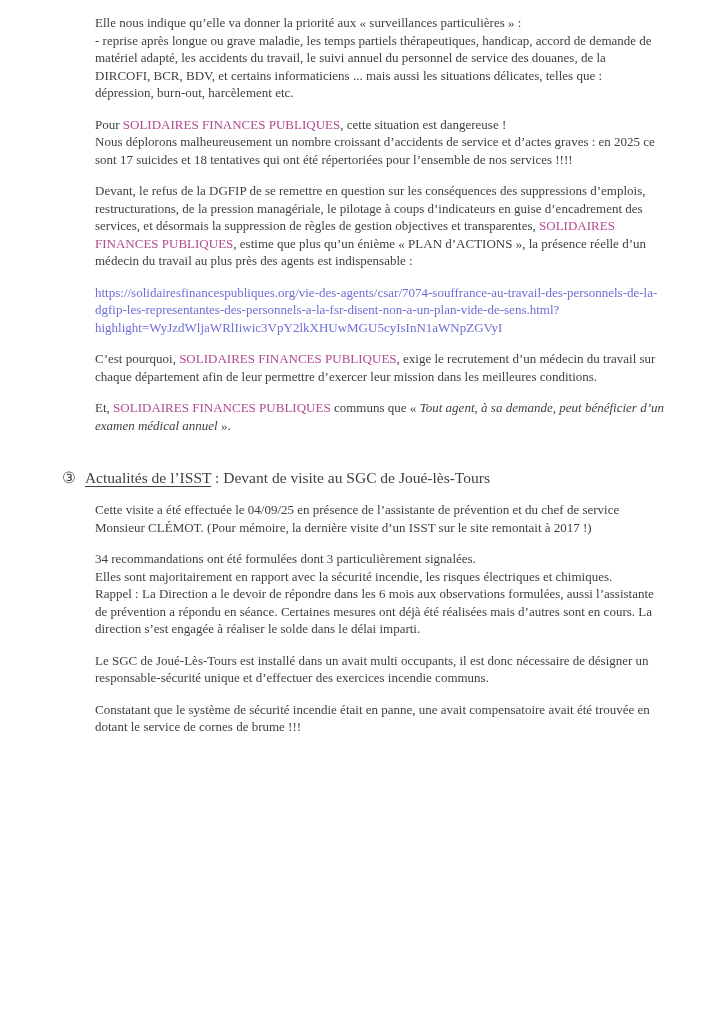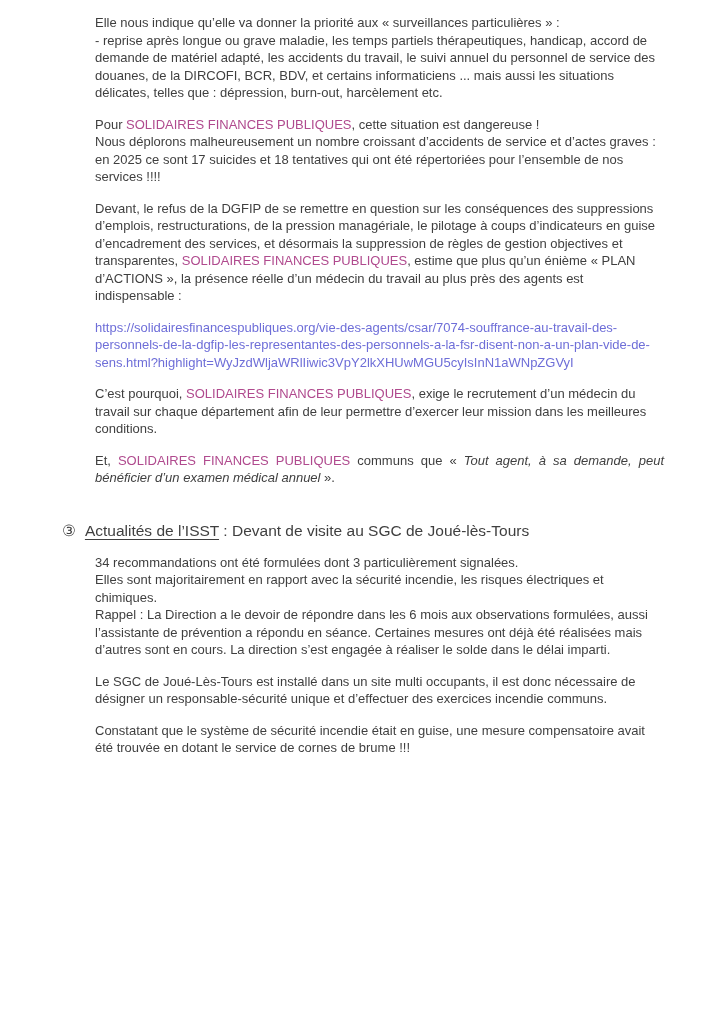--- a/index.html
+++ b/index.html
@@ -3,21 +3,21 @@
 <meta charset="utf-8">
 <style>
   html, body { margin: 0; padding: 0; background: #ffffff; }
   .page {
     position: relative;
     width: 724px;
     height: 1024px;
     background: #ffffff;
     box-sizing: border-box;
     padding: 14px 60px 0 95px;
-    font-family: Liberation Sans, sans-serif;
+    font-family: Liberation Serif, serif;
     font-size: 13px;
     line-height: 17.5px;
     color: var(--text, #3f3f3f);
     overflow: hidden;
   }
   .para { margin: 0 0 14px 0; }
   .para.justify { text-align: justify; }
   .run-plain { color: inherit; }
   .run-brand { color: var(--brand, #b04a8e); }
   .run-italic { font-style: italic; }
@@ -46,16 +46,17 @@
   <p class="para"><span class="run-plain">Pour </span><span class="run-brand">SOLIDAIRES FINANCES PUBLIQUES</span><span class="run-plain">, cette situation est dangereuse !</span><br><span class="run-plain">Nous déplorons malheureusement un nombre croissant d’accidents de service et d’actes graves : en 2025 ce sont 17 suicides et 18 tentatives qui ont été répertoriées pour l’ensemble de nos services !!!!</span></p>
   <p class="para"><span class="run-plain">Devant, le refus de la DGFIP de se remettre en question sur les conséquences des suppressions d’emplois, restructurations, de la pression managériale, le pilotage à coups d’indicateurs en guise d’encadrement des services, et désormais la suppression de règles de gestion objectives et transparentes, </span><span class="run-brand">SOLIDAIRES FINANCES PUBLIQUES</span><span class="run-plain">, estime que plus qu’un énième « PLAN d’ACTIONS », la présence réelle d’un médecin du travail au plus près des agents est indispensable :</span></p>
   <p class="para"><a href="#" class="link">https://solidairesfinancespubliques.org/vie-des-agents/csar/7074-souffrance-au-travail-des-personnels-de-la-dgfip-les-representantes-des-personnels-a-la-fsr-disent-non-a-un-plan-vide-de-sens.html?highlight=WyJzdWljaWRlIiwic3VpY2lkXHUwMGU5cyIsInN1aWNpZGVyI</a></p>
   <p class="para"><span class="run-plain">C’est pourquoi, </span><span class="run-brand">SOLIDAIRES FINANCES PUBLIQUES</span><span class="run-plain">, exige le recrutement d’un médecin du travail sur chaque département afin de leur permettre d’exercer leur mission dans les meilleures conditions.</span></p>
   <p class="para justify"><span class="run-plain">Et, </span><span class="run-brand">SOLIDAIRES FINANCES PUBLIQUES</span><span class="run-plain"> communs que « </span><span class="run-italic">Tout agent, à sa demande, peut bénéficier d’un examen médical annuel</span><span class="run-plain"> ».</span></p>
 
   <h2 class="heading">
     <span class="hnum">③</span><span class="hunder">Actualités de l’ISST</span><span> : Devant de visite au SGC de Joué-lès-Tours</span>
   </h2>
 
+  <p class="para"><span class="run-plain">Cette visite a été effectuée le 04/09/25 en présence de l’assistante de prévention et du chef de service Monsieur CLÉMOT. (Pour mémoire, la dernière visite d’un ISST sur le site remontait à 2017 !)</span></p>
   <p class="para"><span class="run-plain">34 recommandations ont été formulées dont 3 particulièrement signalées.</span><br><span class="run-plain">Elles sont majoritairement en rapport avec la sécurité incendie, les risques électriques et chimiques.</span><br><span class="run-plain">Rappel : La Direction a le devoir de répondre dans les 6 mois aux observations formulées, aussi l’assistante de prévention a répondu en séance. Certaines mesures ont déjà été réalisées mais d’autres sont en cours. La direction s’est engagée à réaliser le solde dans le délai imparti.</span></p>
-  <p class="para"><span class="run-plain">Le SGC de Joué-Lès-Tours est installé dans un site multi occupants, il est donc nécessaire de désigner un responsable-sécurité unique et d’effectuer des exercices incendie communs.</span></p>
-  <p class="para"><span class="run-plain">Constatant que le système de sécurité incendie était en guise, une mesure compensatoire avait été trouvée en dotant le service de cornes de brume !!!</span><br></p>
+  <p class="para"><span class="run-plain">Le SGC de Joué-Lès-Tours est installé dans un avait multi occupants, il est donc nécessaire de désigner un responsable-sécurité unique et d’effectuer des exercices incendie communs.</span></p>
+  <p class="para"><span class="run-plain">Constatant que le système de sécurité incendie était en panne, une avait compensatoire avait été trouvée en dotant le service de cornes de brume !!!</span><br></p>
 </div>
 
 </body></html>

